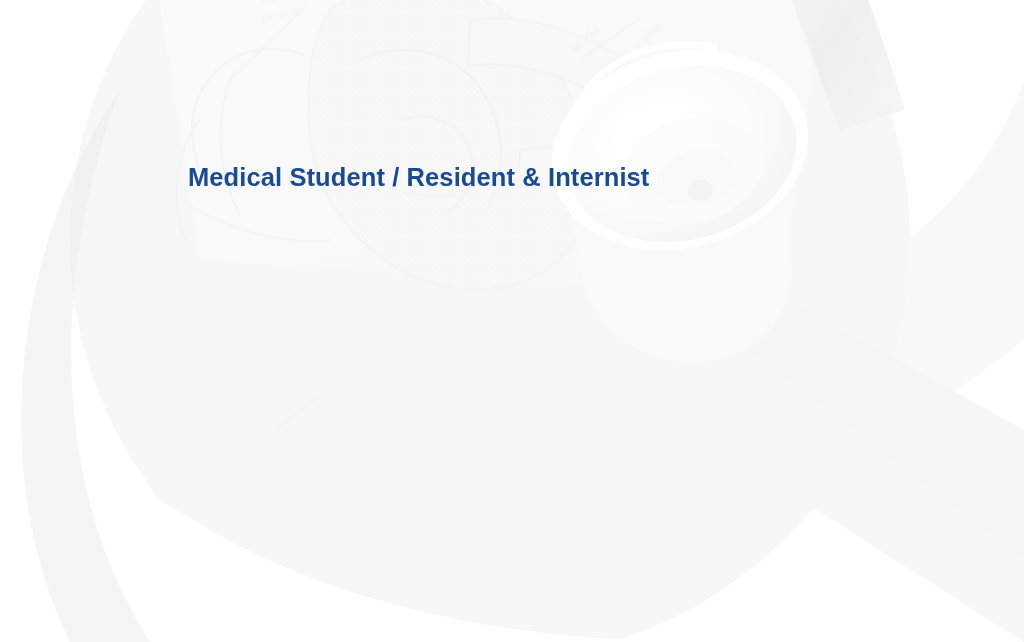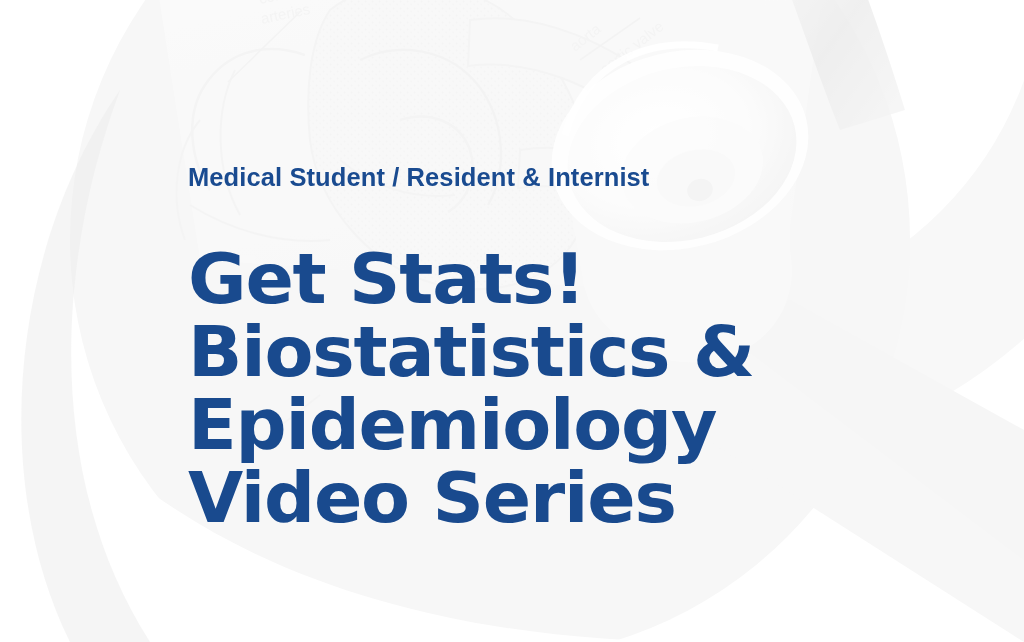--- a/index.html
+++ b/index.html
@@ -200,21 +200,15 @@
           <path d="M 0 560 C 220 624 520 612 700 520 L 1024 642 L 0 642 Z" fill="#ffffff" opacity="0.0"></path>
         </g>
       </g>
     </svg>
   </div>
 
   <div class="content">
 
     <p class="eyebrow">Medical Student / Resident &amp; Internist</p>
 
-    <h1 class="headline">
-      <span class="hl-line">Get Stats!</span>
-      <span class="hl-line">Biostatistics &amp;</span>
-      <span class="hl-line">Epidemiology</span>
-      <span class="hl-line">Video Series</span>
-    </h1>
 
   </div>
 </div>
 
 </body></html>

